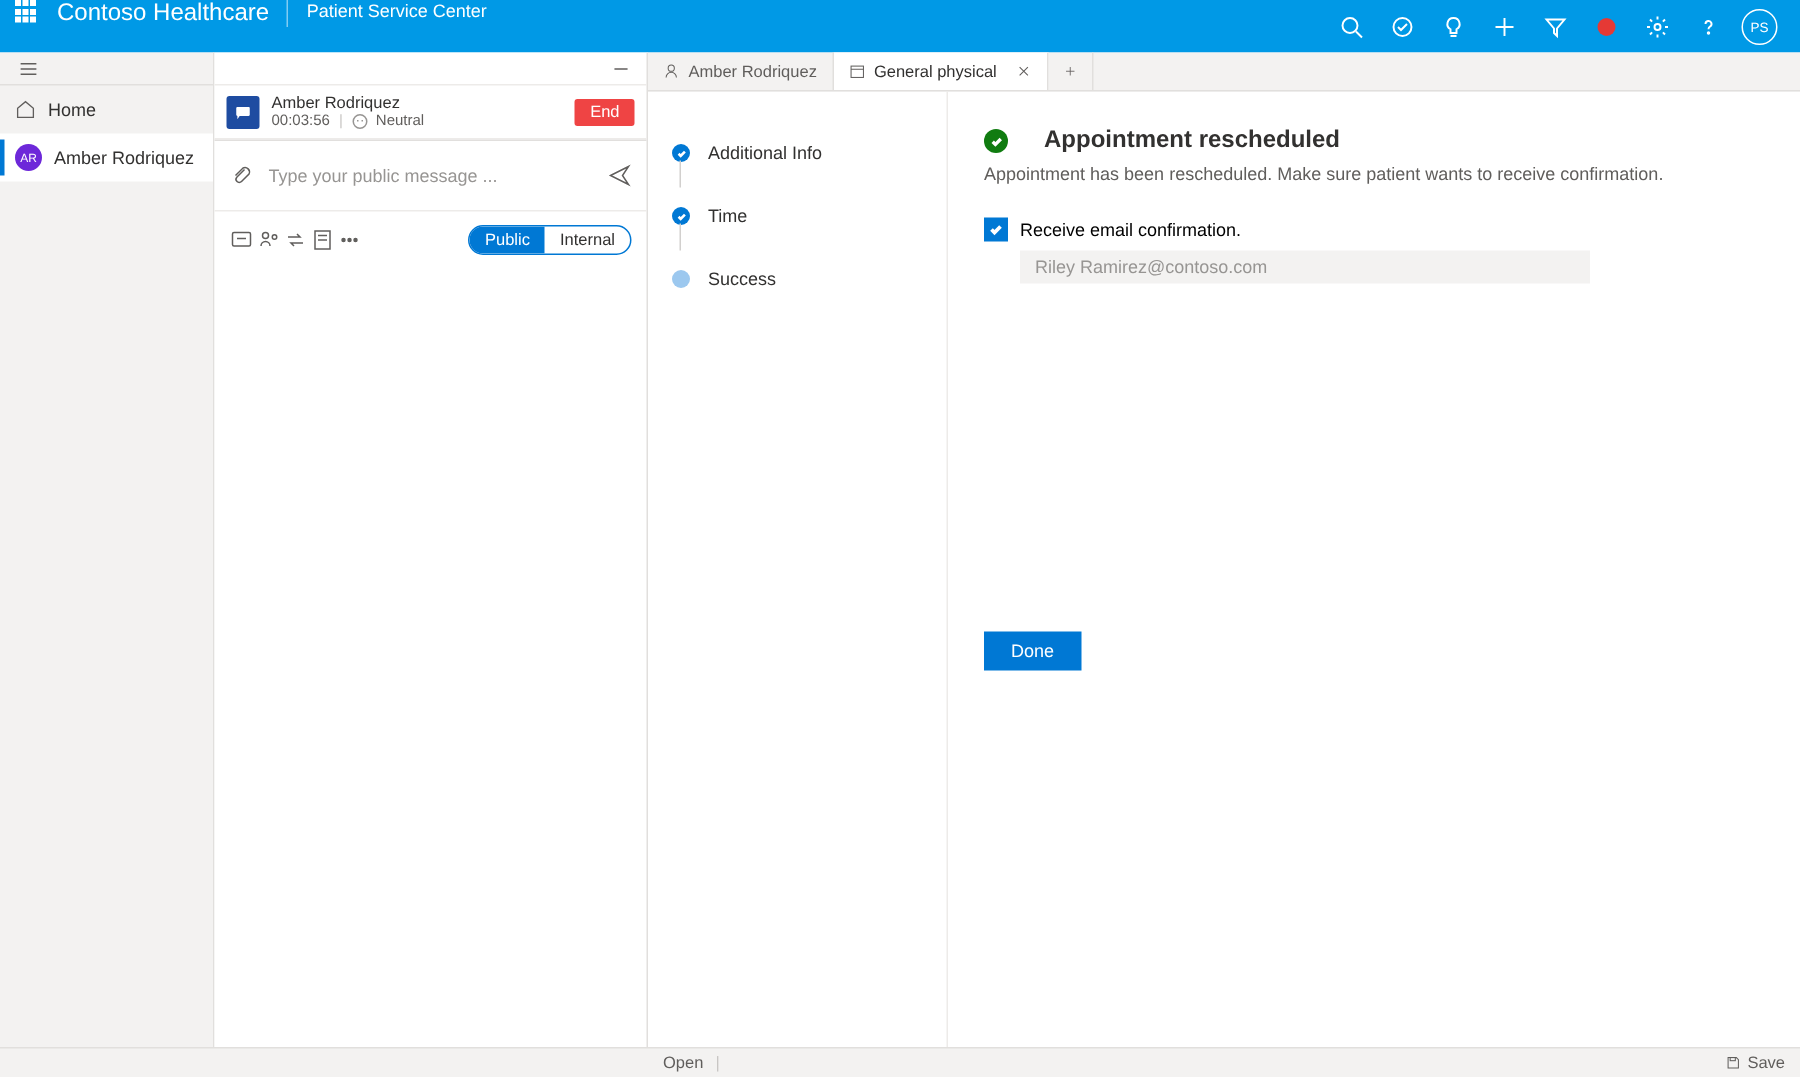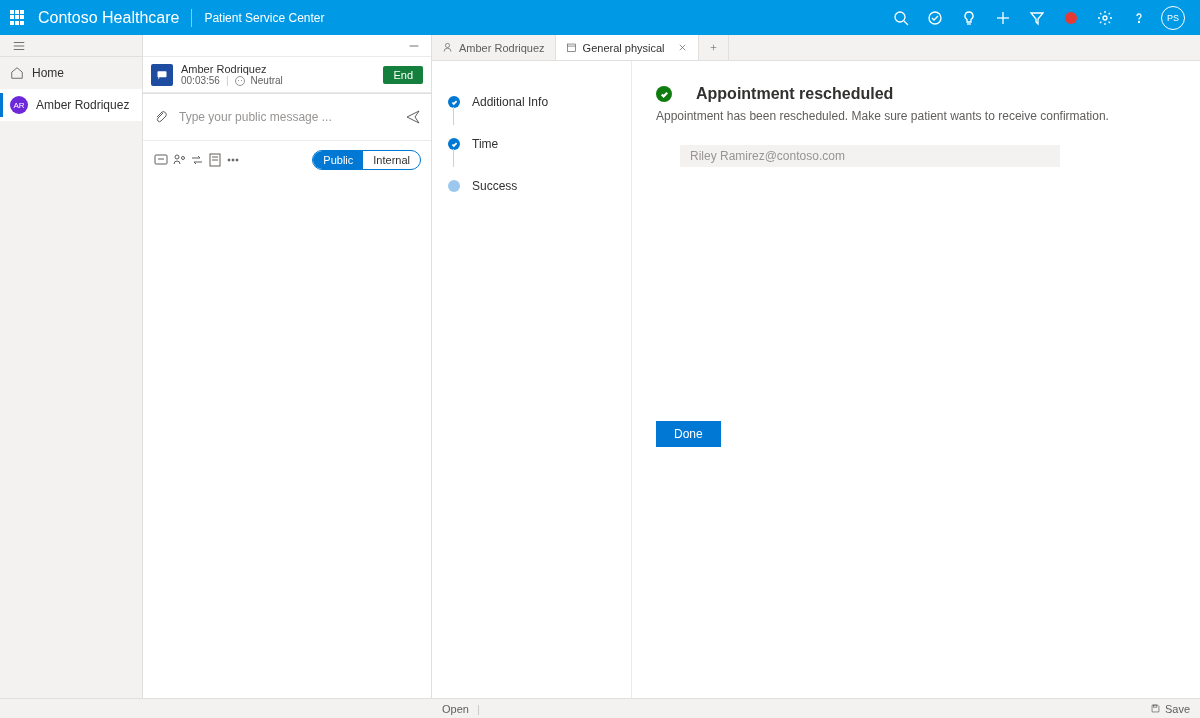--- a/index.html
+++ b/index.html
@@ -1,18 +1,18 @@
 <!DOCTYPE html>
 <html><head>
 <meta charset="utf-8">
 <style>
 * { margin:0; padding:0; box-sizing:border-box; font-family:"Segoe UI",-apple-system,sans-serif; }
 html,body { width:1200px; height:718px; overflow:hidden; background:#fff; }
 
-.topbar { height:35px; background:#0099e6; display:flex; align-items:center; color:#fff; padding:0 10px; }
+.topbar { height:35px; background:#0099e6; display:flex; color:#fff; padding:0 10px; }
 .topbar .waffle { width:16px; height:16px; display:flex; flex-wrap:wrap; gap:1px; margin-right:12px; cursor:pointer; }
 .topbar .waffle span { width:4px; height:4px; background:#fff; }
 .topbar .brand { font-size:16px; font-weight:500; }
 .topbar .divider { width:1px; height:18px; background:rgba(255,255,255,0.5); margin:0 12px; }
 .topbar .sub { font-size:12px; }
 .topbar .spacer { flex:1; }
 .topbar .ticon { width:34px; height:35px; display:flex; align-items:center; justify-content:center; cursor:pointer; }
 .topbar .ticon svg { width:16px; height:16px; stroke:#fff; fill:none; stroke-width:1.3; }
 .topbar .reddot { width:12px; height:12px; background:#e53935; border-radius:50%; }
 .topbar .avatar-ring { width:24px; height:24px; border:1px solid #fff; border-radius:50%; display:flex; align-items:center; justify-content:center; font-size:9px; }
@@ -34,21 +34,21 @@
 .convo-head { display:flex; align-items:center; padding:6px 8px; border-bottom:1px solid #edebe9; }
 .chan-icon { width:22px; height:22px; background:#1e4ca1; border-radius:2px; display:flex; align-items:center; justify-content:center; margin-right:8px; }
 .chan-icon svg { width:12px; height:12px; fill:#fff; }
 .convo-head .meta { flex:1; }
 .convo-head .name { font-size:11px; color:#323130; }
 .convo-head .sub { font-size:10px; color:#605e5c; display:flex; align-items:center; gap:6px; }
 .convo-head .sub .sep { color:#c8c6c4; }
 .sentiment-ico { width:10px; height:10px; border:1px solid #979593; border-radius:50%; display:inline-block; position:relative; }
 .sentiment-ico::before,.sentiment-ico::after { content:""; position:absolute; width:1px; height:1px; background:#979593; top:3px; }
 .sentiment-ico::before { left:2px; } .sentiment-ico::after { right:2px; }
-.end-btn { background:#15803d; color:#fff; font-size:11px; padding:3px 10px; border:none; border-radius:2px; cursor:pointer; }
+.end-btn { background:#ef4444; color:#fff; font-size:11px; padding:3px 10px; border:none; border-radius:2px; cursor:pointer; }
 
 .messages { flex:1; display:flex; flex-direction:column; justify-content:flex-end; padding:10px; gap:6px; }
 .msg-row { display:flex; align-items:center; gap:8px; }
 .msg-avatar { width:24px; height:24px; border-radius:50%; background:#0078d4; color:#fff; font-size:9px; display:flex; align-items:center; justify-content:center; }
 .msg-bubble { background:#fff; border:1px solid #e1dfdd; border-radius:4px; padding:6px 12px; font-size:12px; }
 .msg-time { font-size:10px; color:#979593; margin-left:32px; }
 
 .compose { border-top:1px solid #e1dfdd; }
 .compose-row1 { display:flex; align-items:center; height:46px; padding:0 10px; gap:10px; }
 .compose-row1 input { flex:1; border:none; outline:none; font-size:12px; color:#323130; }
@@ -308,20 +308,28 @@
       <div class="detail">
         <div class="detail-head">
           <div class="success-ico">
               <svg viewBox="0 0 10 10">
                 <polyline points="2,5 4,7 8,3"></polyline>
               </svg>
             </div>
           <h2>Appointment rescheduled</h2>
         </div>
         <div class="detail-sub">Appointment has been rescheduled. Make sure patient wants to receive confirmation.</div>
+        <div class="check-row">
+          <div class="checkbox">
+              <svg viewBox="0 0 10 10">
+                <polyline points="2,5 4,7 8,3"></polyline>
+              </svg>
+            </div>
+          <span>Receive email confirmation.</span>
+        </div>
         <div class="email-box">Riley Ramirez@contoso.com</div>
         <button class="done-btn">Done</button>
       </div>
     </div>
   </div>
 </div>
 
 <div class="statusbar">
   <div class="sb-left">
     <span>Open</span>

